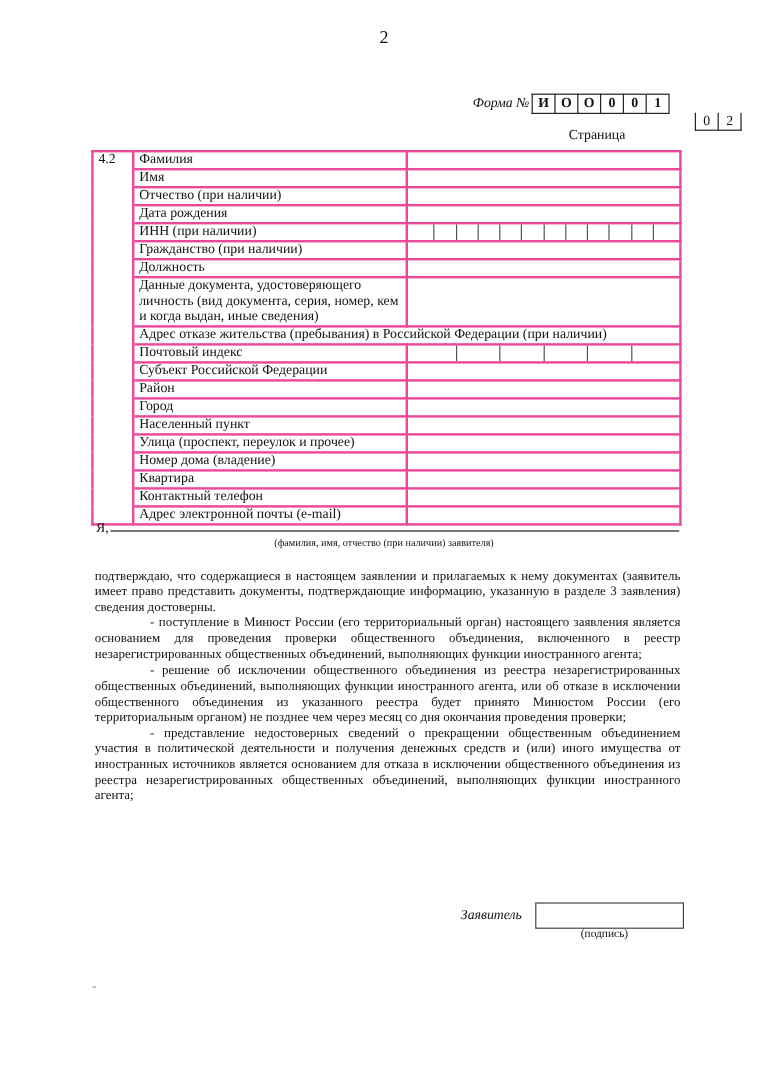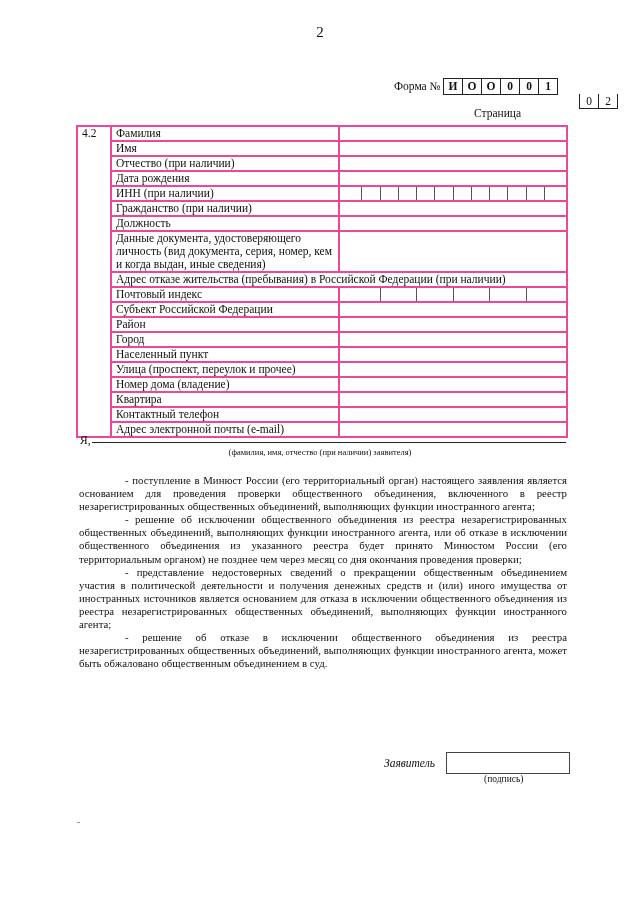--- a/index.html
+++ b/index.html
@@ -1,21 +1,21 @@
 <!DOCTYPE html>
 <html><head>
 <meta charset="utf-8">
 <style>
   html, body { margin: 0; padding: 0; background: #ffffff; }
   body { width: 640px; height: 905px; position: relative; overflow: hidden;
          font-family: "Liberation Serif", serif; color: #111; }
   .page-num { position: absolute; top: 24px; left: 0; width: 640px; text-align: center;
               font-size: 15px; }
   .form-code { position: absolute; top: 78px; left: 394px; font-size: 11.5px; }
-  .form-code .lbl { position: absolute; top: 2px; left: 0; white-space: nowrap; }
+  .form-code .lbl { position: absolute; top: 2px; left: 0; white-space: nowrap; font-style: italic; }
   .code-cells { position: absolute; top: 0; left: 49px; display: flex; }
   .code-cell { width: 18px; height: 15px; border: 1px solid #222; border-right: none;
                text-align: center; line-height: 15px; font-weight: bold; font-size: 11.5px; }
   .code-cell:last-child { border-right: 1px solid #222; }
   .page-row { position: absolute; top: 16px; left: 80px; white-space: nowrap; }
   .page-row .lbl2 { position: absolute; top: 13px; left: 0; }
   .page-cells { position: absolute; top: 0; left: 56px; display: flex; }
   .page-cell { width: 18px; height: 14px; border: 1px solid #222; border-right: none; border-top: none;
                text-align: center; line-height: 14px; font-size: 11.5px; }
   .page-cell:last-child { border-right: 1px solid #222; }
@@ -175,24 +175,24 @@
         <td class="value"></td>
       </tr>
     </tbody>
 </table>
 
 <div class="applicant">Я,</div>
 <div class="applicant-line"></div>
 <div class="applicant-caption">(фамилия, имя, отчество (при наличии) заявителя)</div>
 
 <div class="body-text">
+  <p>подтверждаю, что содержащиеся в настоящем заявлении и прилагаемых к нему документах (заявитель имеет право представить документы, подтверждающие информацию, указанную в разделе 3 заявления)  сведения достоверны.</p>
   <p class="indent">- поступление в Минюст России (его территориальный орган) настоящего заявления является основанием для проведения проверки общественного объединения, включенного в реестр незарегистрированных общественных объединений, выполняющих функции иностранного агента;</p>
   <p class="indent">- решение об исключении общественного объединения из реестра незарегистрированных общественных объединений, выполняющих функции иностранного агента, или об отказе в исключении общественного объединения из указанного реестра будет принято Минюстом России (его территориальным органом) не позднее чем через месяц со дня окончания проведения проверки;</p>
   <p class="indent">- представление недостоверных сведений о прекращении общественным объединением участия в политической деятельности и получения денежных средств и (или) иного имущества от иностранных источников является основанием для отказа в исключении общественного объединения из реестра незарегистрированных общественных объединений, выполняющих функции иностранного агента;</p>
-  <p class="indent">- решение об отказе в исключении общественного объединения из реестра незарегистрированных общественных объединений, выполняющих функции иностранного агента, может быть обжаловано общественным объединением в суд.</p>
 </div>
 
 <div class="sign">
   <span class="lbl">Заявитель</span>
   <div class="sign-box"></div>
   <span class="sign-caption">(подпись)</span>
 </div>
 
 <div class="speck"></div>
 

